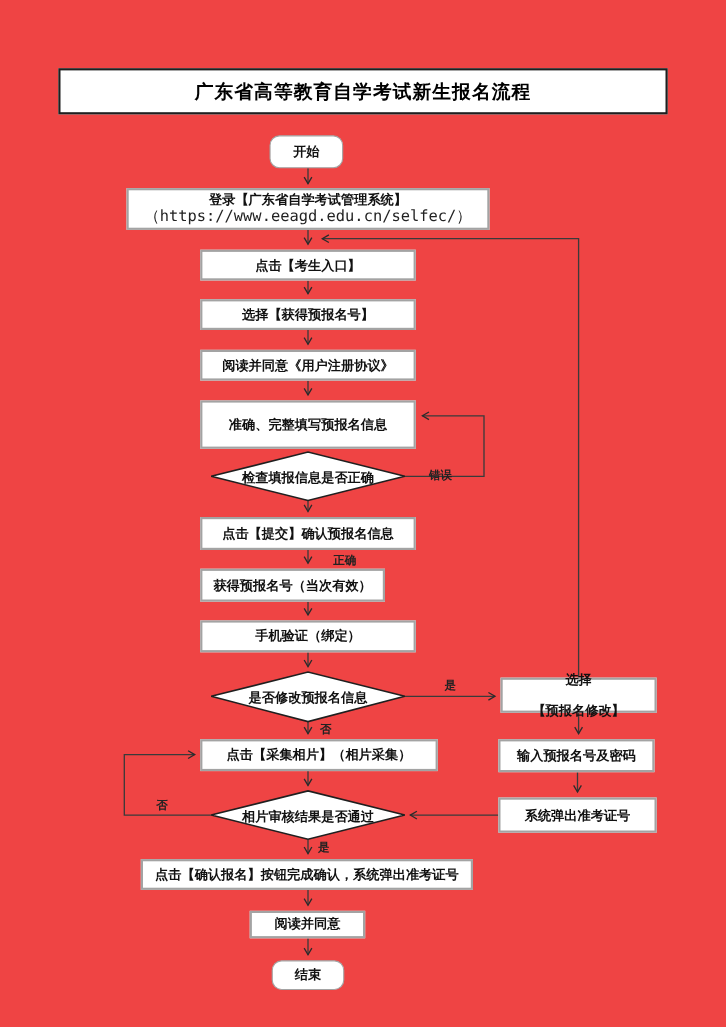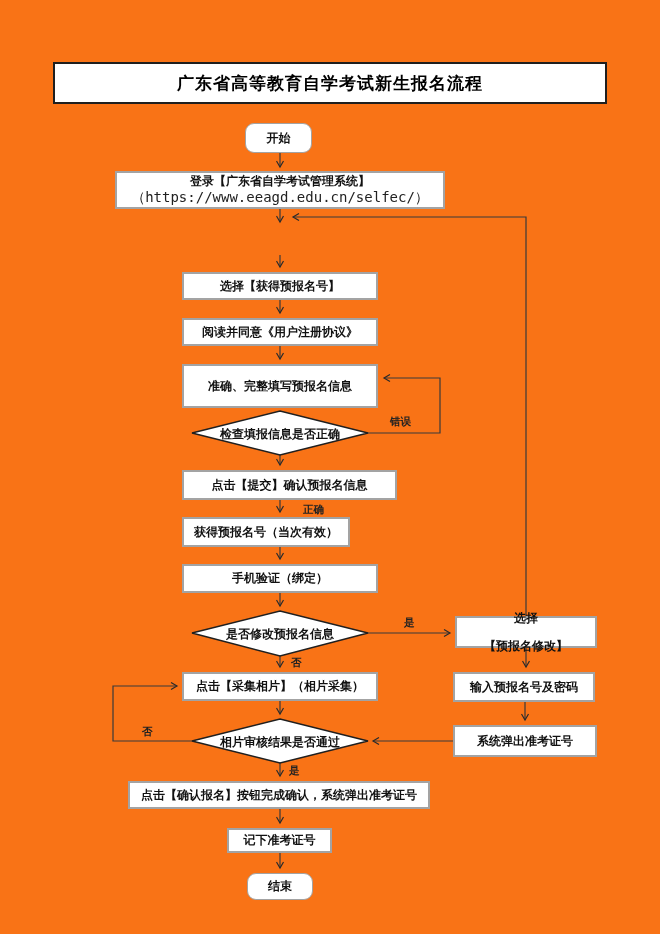--- a/index.html
+++ b/index.html
@@ -1,19 +1,19 @@
 <!DOCTYPE html>
 <html><head>
 <meta charset="utf-8">
 <style>
   html,body{margin:0;padding:0;background:#ffffff;}
   .page{
     position:relative;
     width:660px;height:934px;
-    background:#f97316;
+    background:#ef4444;
     font-family:"DejaVu Serif","Liberation Serif",serif;
     overflow:hidden;
   }
   svg.connectors{position:absolute;left:0;top:0;z-index:1;}
   .node{
     position:absolute;
     box-sizing:border-box;
     background:#ffffff;
     border:2px solid #a3a3a3;
     display:flex;
@@ -98,56 +98,57 @@
 
   <div class="title-box" style="left:53px;top:62px;width:554px;height:42px;">广东省高等教育自学考试新生报名流程</div>
 
   <div class="node terminal" style="left:245px;top:123px;width:67px;height:30px;">开始</div>
 
   <div class="node" style="left:115px;top:171px;width:330px;height:38px;">
     <span>登录【广东省自学考试管理系统】</span>
     <span class="url">（https://www.eeagd.edu.cn/selfec/）</span>
   </div>
 
+  <div class="node" style="left:182px;top:227px;width:196px;height:28px;">点击【考生入口】</div>
 
   <div class="node" style="left:182px;top:272px;width:196px;height:28px;">选择【获得预报名号】</div>
 
   <div class="node" style="left:182px;top:318px;width:196px;height:28px;">阅读并同意《用户注册协议》</div>
 
   <div class="node" style="left:182px;top:364px;width:196px;height:44px;">准确、完整填写预报名信息</div>
 
   <div class="diamond-label" style="left:190px;top:426px;">检查填报信息是否正确</div>
 
-  <div class="node" style="left:182px;top:470px;width:215px;height:30px;">点击【提交】确认预报名信息</div>
+  <div class="node" style="left:182px;top:470px;width:196px;height:30px;">点击【提交】确认预报名信息</div>
 
   <div class="node" style="left:182px;top:517px;width:168px;height:30px;">获得预报名号（当次有效）</div>
 
   <div class="node" style="left:182px;top:564px;width:196px;height:29px;">手机验证（绑定）</div>
 
   <div class="diamond-label" style="left:190px;top:626px;">是否修改预报名信息</div>
 
-  <div class="node" style="left:182px;top:672px;width:196px;height:29px;text-align:right;">点击【采集相片】（相片采集）</div>
+  <div class="node" style="left:182px;top:672px;width:216px;height:29px;text-align:right;">点击【采集相片】（相片采集）</div>
 
   <div class="diamond-label" style="left:190px;top:734px;">相片审核结果是否通过</div>
 
   <div class="node" style="left:128px;top:781px;width:302px;height:28px;">点击【确认报名】按钮完成确认，系统弹出准考证号</div>
 
-  <div class="node" style="left:227px;top:828px;width:105px;height:25px;">记下准考证号</div>
+  <div class="node" style="left:227px;top:828px;width:105px;height:25px;">阅读并同意</div>
 
   <div class="node terminal" style="left:247px;top:873px;width:66px;height:27px;">结束</div>
 
   <div class="node" style="left:455px;top:616px;width:142px;height:32px;line-height:1.2;gap:14px;">
     <span>选择</span>
     <span>【预报名修改】</span>
   </div>
 
   <div class="node" style="left:453px;top:672px;width:142px;height:30px;">输入预报名号及密码</div>
 
   <div class="node" style="left:453px;top:725px;width:144px;height:32px;">系统弹出准考证号</div>
 
-  <div class="edge-label" style="left:390px;top:415px;">错误</div>
+  <div class="edge-label" style="left:390px;top:425px;">错误</div>
   <div class="edge-label" style="left:303px;top:456px;margin-top:47px;">正确</div>
   <div class="edge-label" style="left:404px;top:616px;">是</div>
   <div class="edge-label" style="left:291px;top:656px;">否</div>
   <div class="edge-label" style="left:142px;top:725px;">否</div>
   <div class="edge-label" style="left:289px;top:764px;">是</div>
 
 </div>
 
 </body></html>

